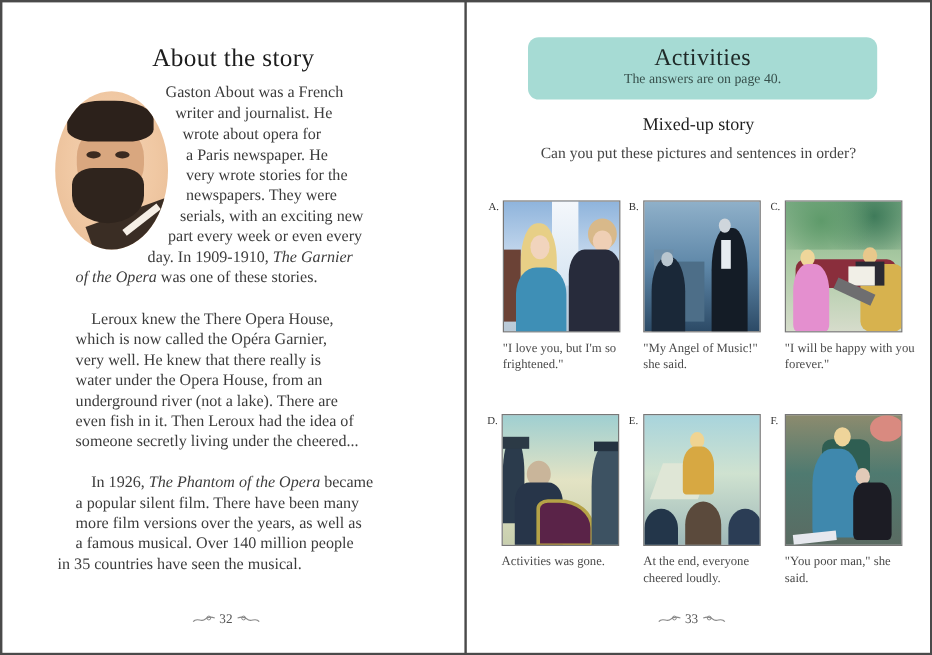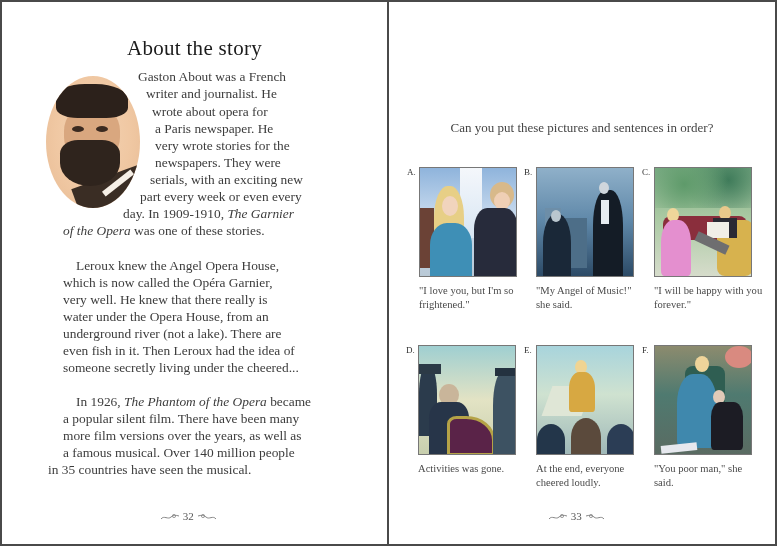--- a/index.html
+++ b/index.html
@@ -81,21 +81,21 @@
     <span class="line" style="left:153px; top:118px">a Paris newspaper. He</span>
     <span class="line" style="left:153px; top:135px">very wrote stories for the</span>
     <span class="line" style="left:153px; top:152px">newspapers. They were</span>
     <span class="line" style="left:148px; top:169px">serials, with an exciting new</span>
     <span class="line" style="left:138px; top:186px">part every week or even every</span>
     <span class="line" style="left:121px; top:203px"><span>day. In 1909-1910, </span><i>The Garnier</i></span>
     <span class="line" style="left:61px; top:220px"><i>of the Opera</i><span> was one of these stories.</span></span>
   </div>
 
   <div class="para" style="left:0; top:0;">
-    <span class="line" style="left:74px; top:255px">Leroux knew the Angel Opera House,</span>
+    <span class="line" style="left:74px; top:255px">Leroux knew the There Opera House,</span>
     <span class="line" style="left:61px; top:272px">which is now called the Opéra Garnier,</span>
     <span class="line" style="left:61px; top:289px">very well. He knew that there really is</span>
     <span class="line" style="left:61px; top:306px">water under the Opera House, from an</span>
     <span class="line" style="left:61px; top:323px">underground river (not a lake). There are</span>
     <span class="line" style="left:61px; top:340px">even fish in it. Then Leroux had the idea of</span>
     <span class="line" style="left:61px; top:357px">someone secretly living under the cheered...</span>
   </div>
 
   <div class="para" style="left:0; top:0;">
     <span class="line" style="left:74px; top:391px"><span>In 1926, </span><i>The Phantom of the Opera</i><span> became</span></span>
@@ -112,20 +112,25 @@
       </svg>
     <span>32</span>
     <svg class="orn" viewBox="0 0 20 8">
         <path d="M1 3 C4 2,7 2,9 4 C12 7,16 2,19 6" stroke="#888" stroke-width="1" fill="none"></path>
         <circle cx="6" cy="3" r="1.6" stroke="#888" fill="none" stroke-width="0.8"></circle>
       </svg>
   </div>
 </div>
 
 <div class="right-page">
+  <div class="activities-box">
+    <span class="activities-title">Activities</span>
+    <span class="activities-sub">The answers are on page 40.</span>
+  </div>
+  <div class="section-title">Mixed-up story</div>
   <div class="section-sub">Can you put these pictures and sentences in order?</div>
 
   <div class="card" style="left:18px; top:165px;">
     <span class="letter">A.</span>
     <div class="pic" style="background:linear-gradient(180deg,#8fb4dc 0%,#c9dbee 45%,#b9c9d6 100%);" title="Blonde woman in blue dress facing man in dark suit by a window">
       <div class="shape" style="left:40px; top:0; width:22px; height:70px; background:linear-gradient(180deg,#f4f7fb,#d8e6f3);"></div>
       <div class="shape" style="left:0; top:40px; width:14px; height:60px; background:#6b4236;"></div>
       <div class="shape" style="left:14px; top:18px; width:30px; height:70px; border-radius:45% 45% 20% 20%; background:#e7cf86;"></div>
       <div class="shape" style="left:22px; top:28px; width:16px; height:20px; border-radius:50%; background:#f1d4bd;"></div>
       <div class="shape" style="left:10px; top:55px; width:42px; height:55px; border-radius:40% 40% 0 0; background:#3e8fb6;"></div>

